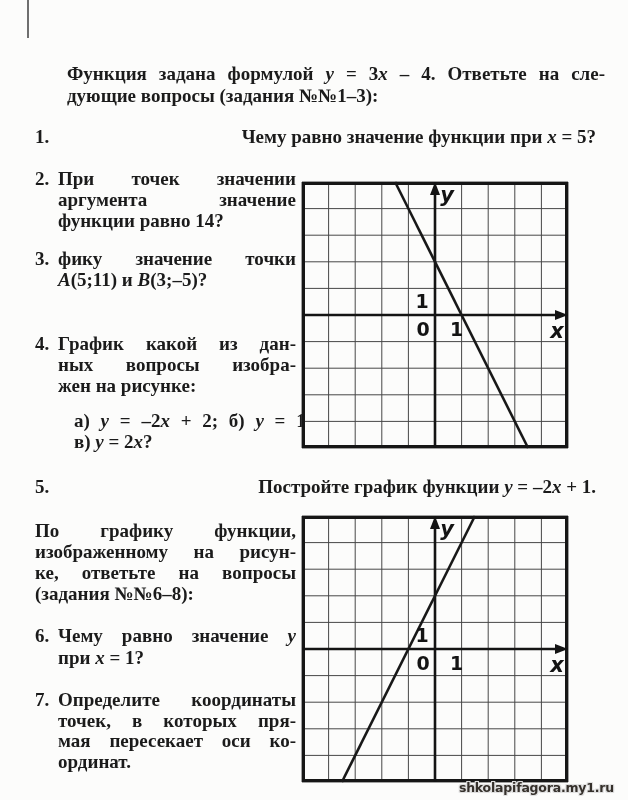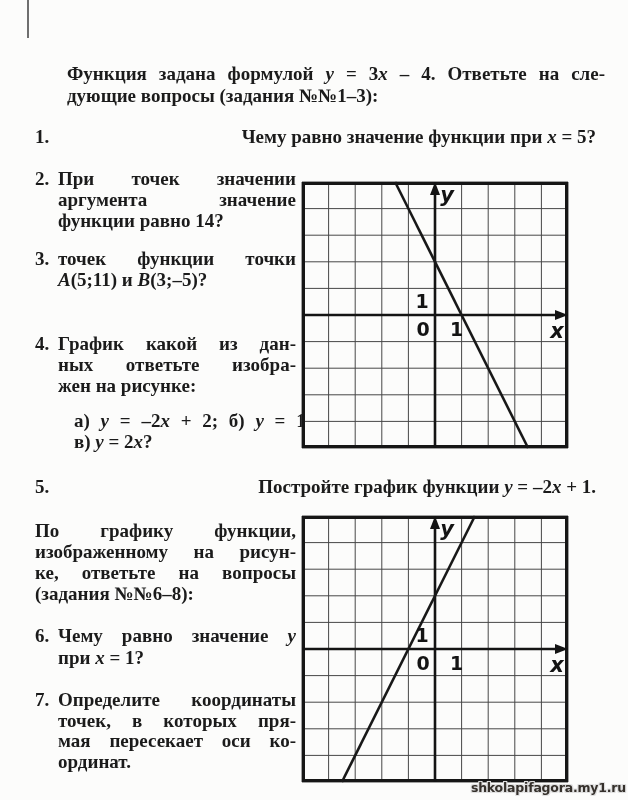--- a/index.html
+++ b/index.html
@@ -37,21 +37,21 @@
   svg.graph{position:absolute;background:#fcfcfb;overflow:visible;}
   .g{stroke:#474747;stroke-width:1;}
   .bd{fill:none;stroke:#161616;stroke-width:3;}
   .ax{stroke:#141414;stroke-width:2.6;}
   .ah{fill:#141414;}
   .fn{stroke:#181818;stroke-width:2.6;}
   .axlbl{font-family:"DejaVu Sans",sans-serif;font-size:21px;font-style:italic;font-weight:bold;fill:#141414;text-anchor:middle;}
   .tick{font-family:"DejaVu Sans",sans-serif;font-size:19px;font-weight:bold;fill:#141414;text-anchor:middle;}
   
   .watermark{
-    position:absolute;top:780px;right:2px;
+    position:absolute;top:780px;right:14px;
     font-family:"DejaVu Sans",sans-serif;font-weight:bold;font-size:12.5px;letter-spacing:-0.2px;
     color:#35302b;
     text-shadow:-1px -1px 0 #e0e0e0,1px -1px 0 #e0e0e0,-1px 1px 0 #e0e0e0,1px 1px 0 #e0e0e0,0 0 2px #d4d4d4;
   }
 </style>
 </head>
 <body>
 
 <div class="page">
 
@@ -70,28 +70,28 @@
 
   <div class="block item" style="left:35px;top:168px;width:261px;box-sizing:border-box;">
     <span class="num">2.</span>
     <span class="ln j mathify">При точек значении</span>
     <span class="ln j mathify">аргумента значение</span>
     <span class="ln last mathify">функции равно 14?</span>
   </div>
 
   <div class="block item" style="left:35px;top:248px;width:261px;box-sizing:border-box;">
     <span class="num">3.</span>
-    <span class="ln j mathify">точек функции точки</span>
+    <span class="ln j mathify">фику значение точки</span>
     <span class="ln last mathify"><i>A</i>(5;11) и <i>B</i>(3;–5)?</span>
   </div>
 
   <div class="block item" style="left:35px;top:333px;width:261px;box-sizing:border-box;">
     <span class="num">4.</span>
     <span class="ln j mathify">График какой из дан-</span>
-    <span class="ln j mathify">ных ответьте изобра-</span>
+    <span class="ln j mathify">ных вопросы изобра-</span>
     <span class="ln last mathify">жен на рисунке:</span>
   </div>
 
   <div class="block" style="left:74px;top:411px;width:238px;line-height:20.5px;">
     <span class="ln j mathify">а) <i>y</i> = –2<i>x</i> + 2; б) <i>y</i> = 1;</span>
     <span class="ln last mathify">в) <i>y</i> = 2<i>x</i>?</span>
   </div>
 
   <div class="block item" style="left:35px;top:476px;width:538px;">
     <span class="num">5.</span>

